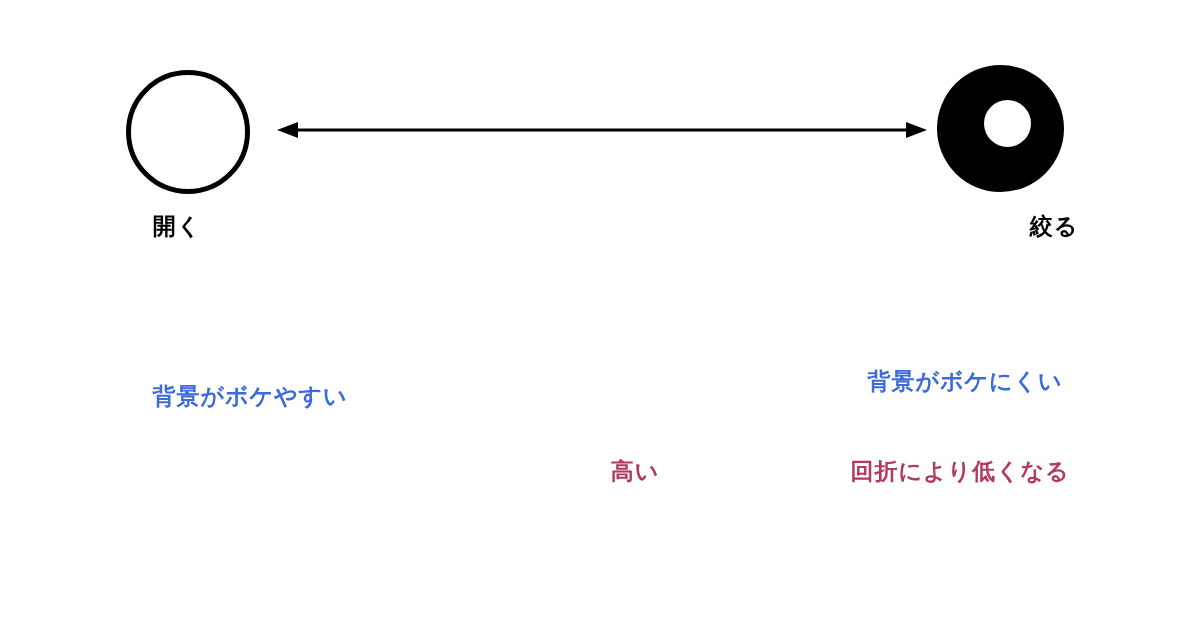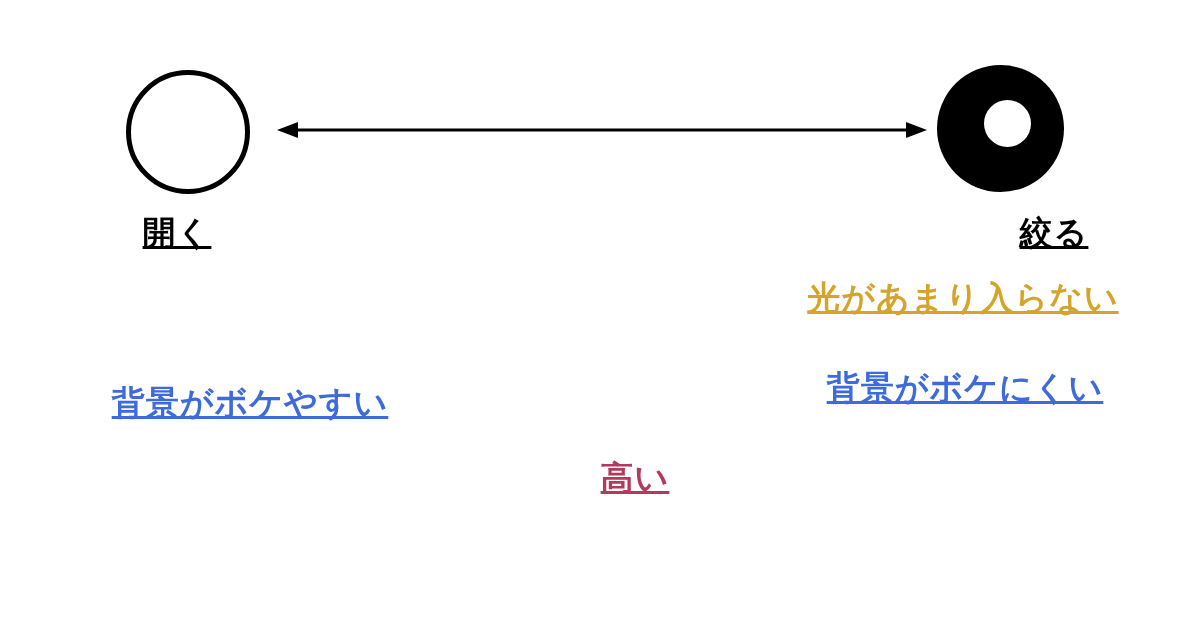--- a/index.html
+++ b/index.html
@@ -11,25 +11,24 @@
     position: relative;
     width: 1200px;
     height: 630px;
     background: var(--background, #ffffff);
     overflow: hidden;
   }
   .txt {
     position: absolute;
     transform: translateX(-50%);
     font-weight: 700;
-    font-size: 33px;
+    font-size: 23px;
     line-height: 1.2;
     white-space: nowrap;
     letter-spacing: 1px;
-    text-decoration: underline;
   }
   .ink     { color: var(--ink, #000000); }
   .light   { color: var(--light_text, #d4a42b); }
   .bokeh   { color: var(--bokeh_text, #3e6bdb); }
   .quality { color: var(--quality_text, #b23a5c); }
 
   .aperture-open {
     position: absolute;
     left: 126px; top: 70px;
     width: 114px; height: 114px;
@@ -73,20 +72,20 @@
 
   <svg class="arrow" width="650" height="24" viewBox="0 0 650 24">
     <line x1="16" y1="12" x2="634" y2="12" stroke="#000000" stroke-width="3"></line>
     <polygon points="0,12 21,4 21,20" fill="#000000"></polygon>
     <polygon points="650,12 629,4 629,20" fill="#000000"></polygon>
   </svg>
 
   <div class="txt ink" style="left:177px; top:213px;">開く</div>
   <div class="txt ink" style="left:1054px; top:213px;">絞る</div>
 
-  <div class="txt light" style="left:963px; top:278px;">光があまり入らない</div>
 
   <div class="txt bokeh" style="left:250px; top:368px;margin-top:15px;">背景がボケやすい</div>
   <div class="txt bokeh" style="left:965px; top:368px;">背景がボケにくい</div>
 
   <div class="txt quality" style="left:635px; top:458px;">高い</div>
+  <div class="txt quality" style="left:960px; top:458px;">回折により低くなる</div>
 
 </div>
 
 </body></html>

